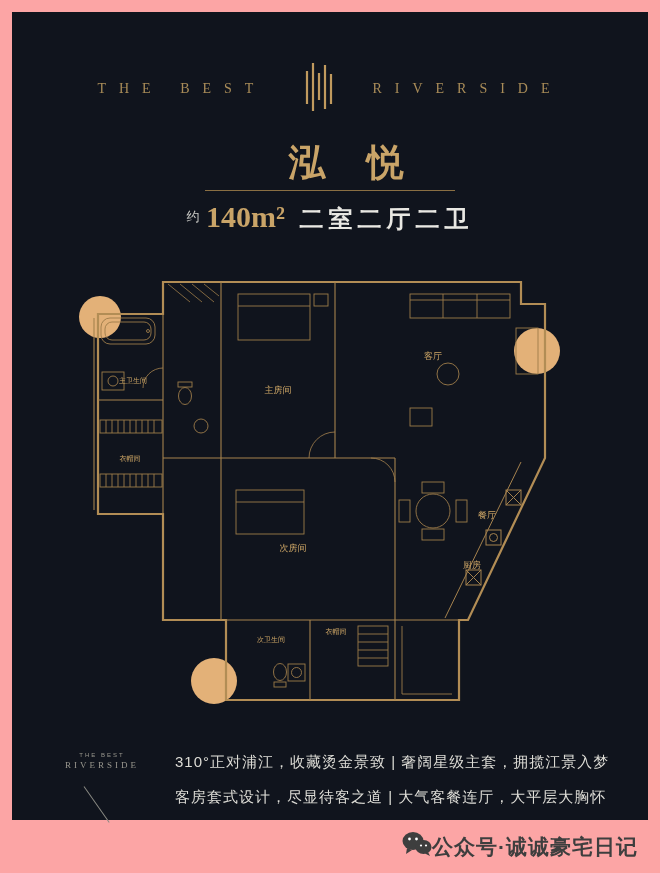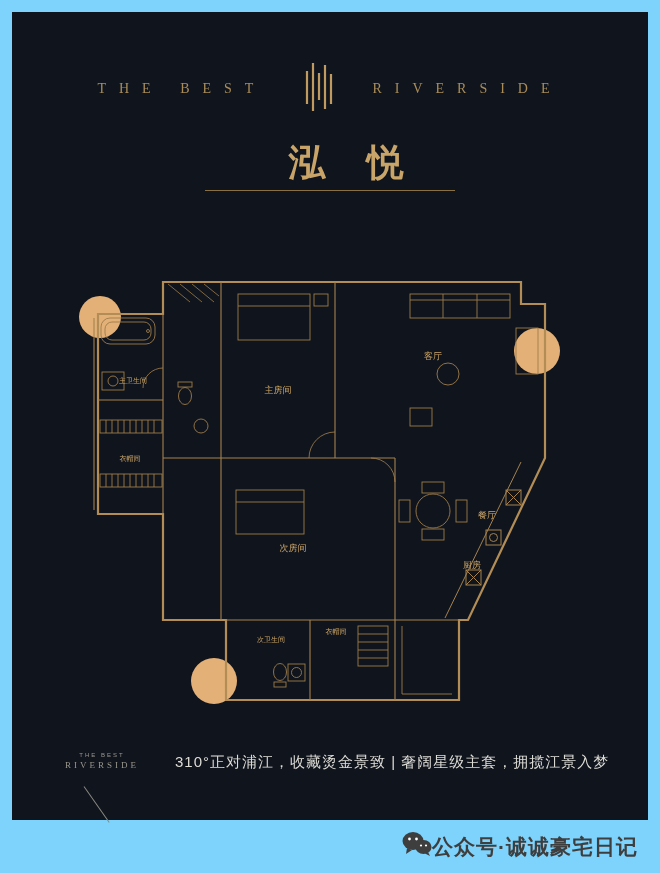--- a/index.html
+++ b/index.html
@@ -1,18 +1,18 @@
 <!DOCTYPE html>
 <html><head>
 <meta charset="utf-8">
 <style>
   * { margin:0; padding:0; box-sizing:border-box; }
   html,body { background:#ffffff; }
   #stage {
-    position:relative; width:660px; height:873px; background:#7dd3fc;
+    position:relative; width:660px; height:873px; background:#fca5a5;
     overflow:hidden; font-family:"Liberation Sans", sans-serif;
   }
   .poster {
     position:absolute; left:12px; top:12px; width:636px; height:808px;
     background:#10141d;
   }
   
   .brand-row {
     position:absolute; top:48px; left:0; right:0;
     display:flex; justify-content:center; align-items:center; gap:34px;
@@ -79,20 +79,25 @@
             <line x1="31" y1="14" x2="31" y2="44"></line>
           </g>
         </svg>
       </span>
       <span class="brand-text">RIVERSIDE</span>
     </div>
 
     <div class="page-title">泓 悦</div>
     <div class="title-rule"></div>
 
+    <div class="spec-row">
+      <span class="spec-approx">约</span>
+      <span class="spec-area">140m²</span>
+      <span class="spec-layout">二室二厅二卫</span>
+    </div>
 
     <div class="plan">
       <svg viewBox="0 0 480 450" width="480" height="450">
 
         <g fill="#e3b178">
           <circle cx="12" cy="49" r="21"></circle>
           <circle cx="449" cy="83" r="23"></circle>
           <circle cx="126" cy="413" r="23"></circle>
         </g>
 
@@ -190,20 +195,21 @@
           <text x="45" y="115" font-size="7">主卫生间</text>
           <text x="42" y="193" font-size="7">衣帽间</text>
           <text x="183" y="374" font-size="7">次卫生间</text>
           <text x="248" y="366" font-size="7">衣帽间</text>
         </g>
       </svg>
     </div>
 
     <div class="desc">
       <div>310°正对浦江，收藏烫金景致 | 奢阔星级主套，拥揽江景入梦</div>
+      <div>客房套式设计，尽显待客之道 | 大气客餐连厅，大平层大胸怀</div>
     </div>
 
     <div class="side-logo">
       <div class="l1">THE BEST</div>
       <div class="l2">RIVERSIDE</div>
     </div>
     <div class="side-line"></div>
 
   </div>
 

